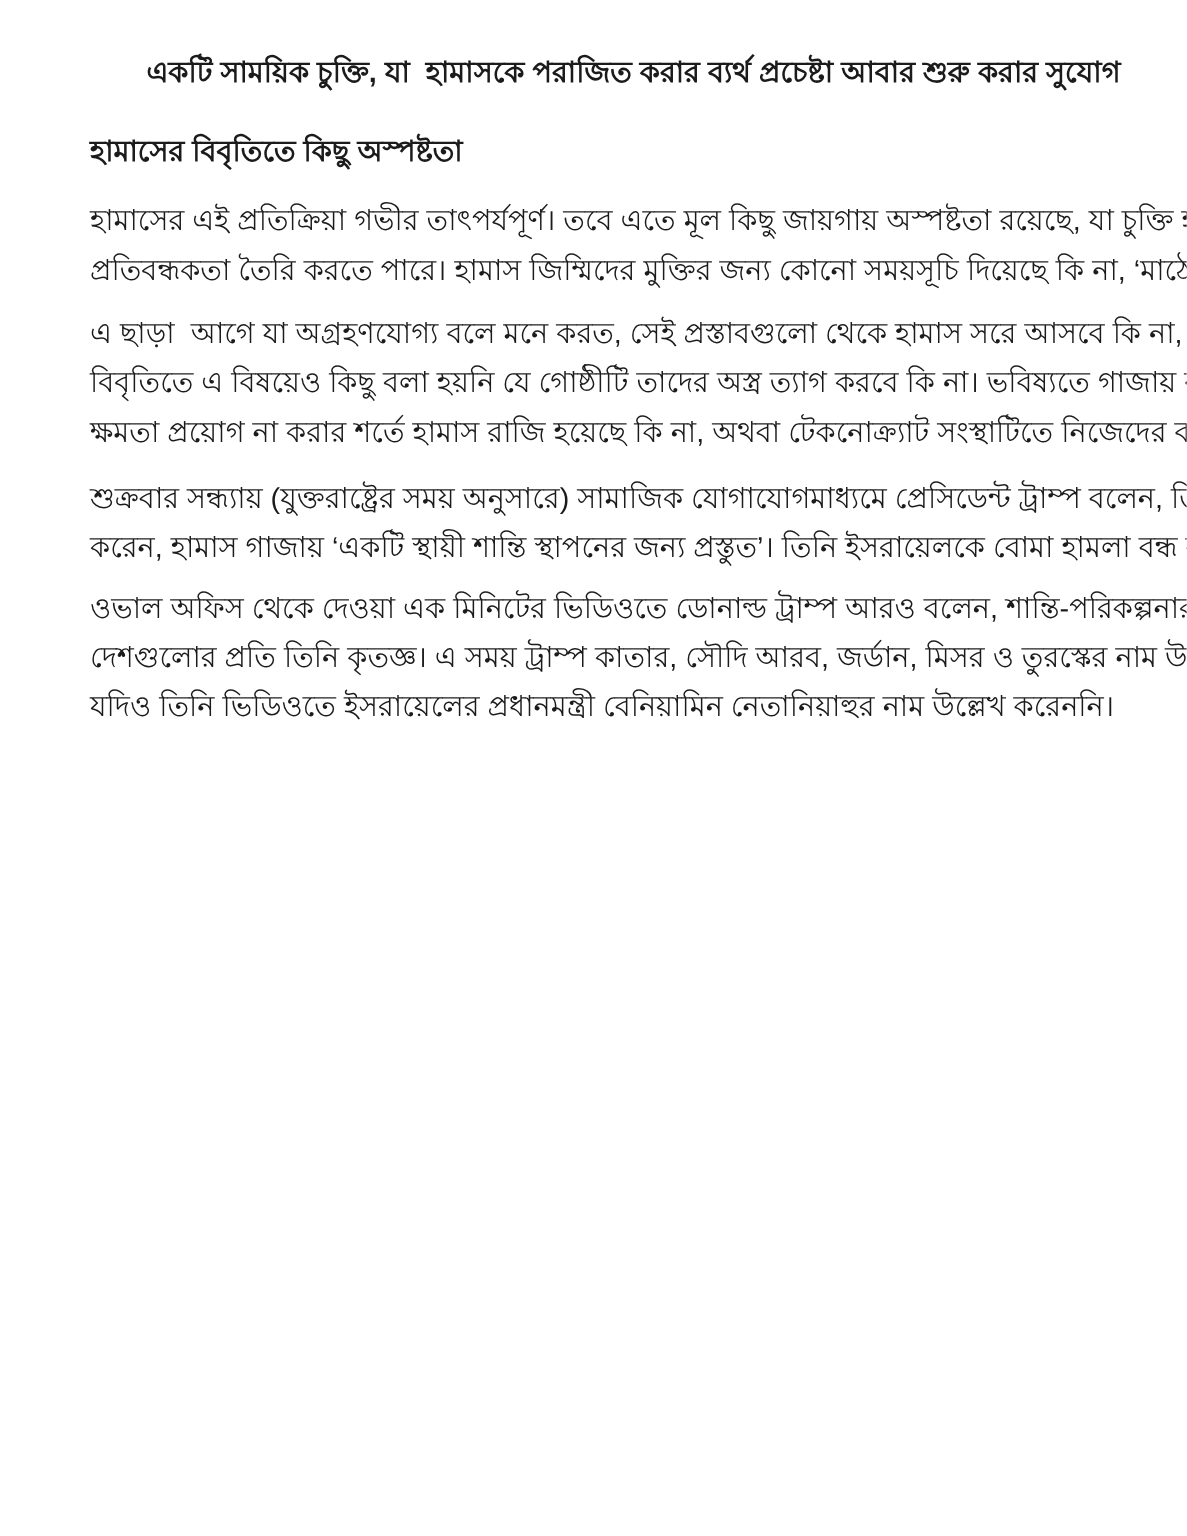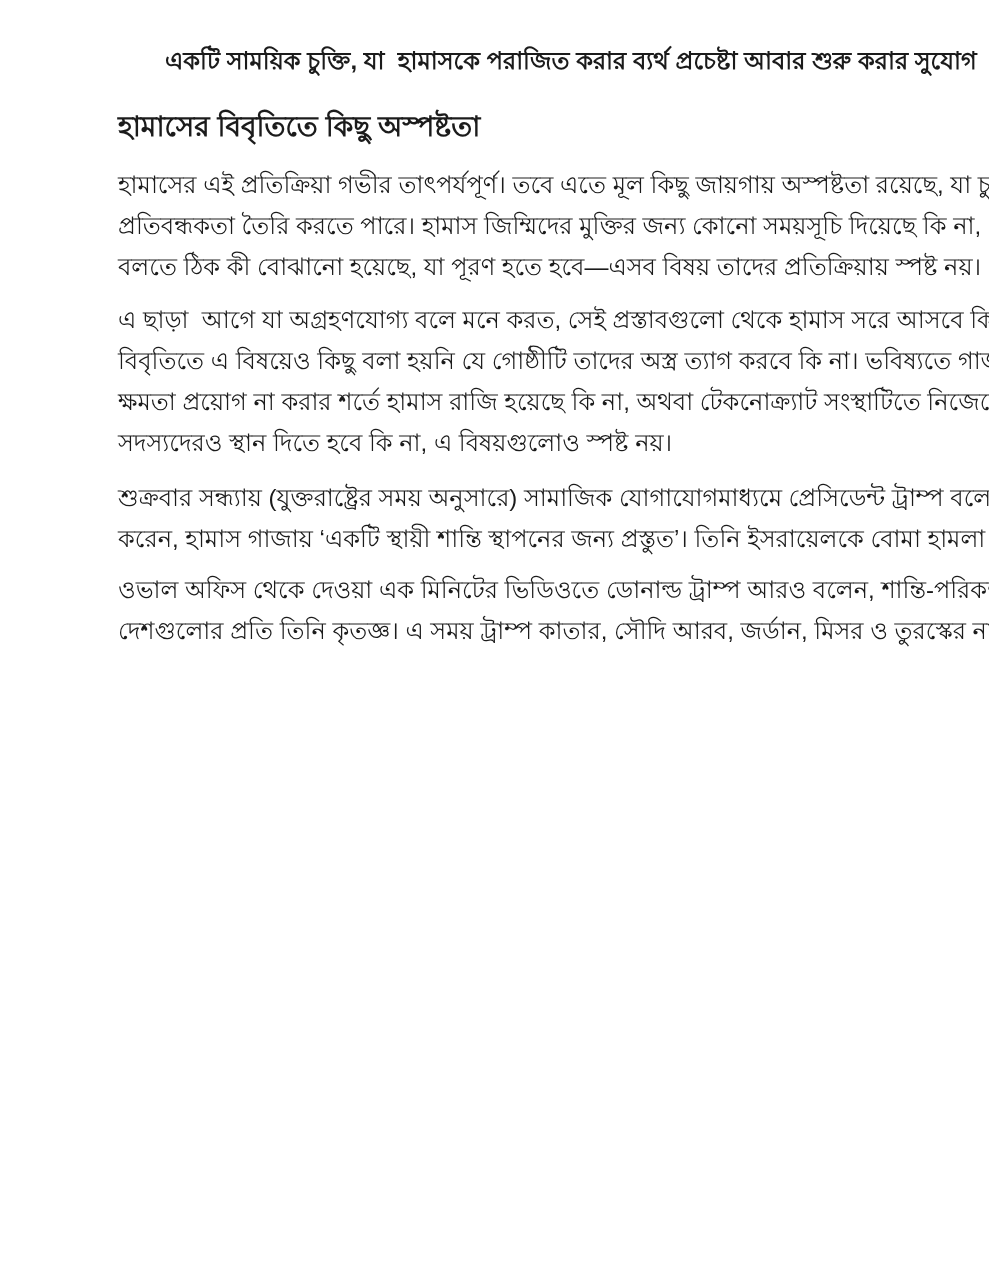--- a/index.html
+++ b/index.html
@@ -8,35 +8,35 @@
     background: #ffffff;
   }
   .page {
     position: relative;
     width: 989px;
     height: 1045px;
     background: #ffffff;
     color: #1b1b1b;
     font-family: "Liberation Sans", sans-serif;
     box-sizing: border-box;
-    padding: 40px 40px 0 118px;
+    padding: 40px 40px 0 75px;
     overflow: hidden;
   }
   .line {
     white-space: pre; 
   }
   .intro-para {
     margin: 0 0 0 47px;
     font-weight: 700;
     font-size: 24px;
     line-height: 42px;
   }
   .section-heading {
     font-weight: 700;
-    font-size: 28px;
+    font-size: 24px;
     line-height: 46px;
     margin: 22px 0 0 0;
   }
   .body-para {
     font-size: 24px;
     line-height: 41px;
     font-weight: 400;
   }
   .mt14 { margin-top: 14px; }
   .mt12 { margin-top: 12px; }
@@ -52,34 +52,33 @@
     <div class="line">একটি সাময়িক চুক্তি, যা  হামাসকে পরাজিত করার ব্যর্থ প্রচেষ্টা আবার শুরু করার সুযোগ</div>
   </div>
 
   <div class="section-heading">
     <div class="line">হামাসের বিবৃতিতে কিছু অস্পষ্টতা</div>
   </div>
 
   <div class="body-para mt14">
     <div class="line">হামাসের এই প্রতিক্রিয়া গভীর তাৎপর্যপূর্ণ। তবে এতে মূল কিছু জায়গায় অস্পষ্টতা রয়েছে, যা চুক্তি হওয়ার পথে</div>
     <div class="line">প্রতিবন্ধকতা তৈরি করতে পারে। হামাস জিম্মিদের মুক্তির জন্য কোনো সময়সূচি দিয়েছে কি না, ‘মাঠের পরিস্থিতি’</div>
-    <div class="line">বলতে ঠিক কী বোঝানো হয়েছে, যা পূরণ হতে হবে—এসব বিষয় তাদের প্রতিক্রিয়ায় স্পষ্ট নয়।</div>
   </div>
 
   <div class="body-para mt12">
     <div class="line">এ ছাড়া  আগে যা অগ্রহণযোগ্য বলে মনে করত, সেই প্রস্তাবগুলো থেকে হামাস সরে আসবে কি না, তা স্পষ্ট নয়।</div>
     <div class="line">বিবৃতিতে এ বিষয়েও কিছু বলা হয়নি যে গোষ্ঠীটি তাদের অস্ত্র ত্যাগ করবে কি না। ভবিষ্যতে গাজায় রাজনৈতিক</div>
     <div class="line">ক্ষমতা প্রয়োগ না করার শর্তে হামাস রাজি হয়েছে কি না, অথবা টেকনোক্র্যাট সংস্থাটিতে নিজেদের বা তাদের</div>
-    <div class="line">সদস্যদেরও স্থান দিতে হবে কি না, এ বিষয়গুলোও স্পষ্ট নয়।</div>
   </div>
 
 
   <div class="body-para mt14">
     <div class="line">শুক্রবার সন্ধ্যায় (যুক্তরাষ্ট্রের সময় অনুসারে) সামাজিক যোগাযোগমাধ্যমে প্রেসিডেন্ট ট্রাম্প বলেন, তিনি বিশ্বাস</div>
     <div class="line">করেন, হামাস গাজায় ‘একটি স্থায়ী শান্তি স্থাপনের জন্য প্রস্তুত’। তিনি ইসরায়েলকে বোমা হামলা বন্ধ করার দাবি</div>
   </div>
 
   <div class="body-para mt10">
     <div class="line">ওভাল অফিস থেকে দেওয়া এক মিনিটের ভিডিওতে ডোনাল্ড ট্রাম্প আরও বলেন, শান্তি-পরিকল্পনার সঙ্গে যুক্ত</div>
     <div class="line">দেশগুলোর প্রতি তিনি কৃতজ্ঞ। এ সময় ট্রাম্প কাতার, সৌদি আরব, জর্ডান, মিসর ও তুরস্কের নাম উল্লেখ করেন;</div>
+    <div class="line">যদিও তিনি ভিডিওতে ইসরায়েলের প্রধানমন্ত্রী বেনিয়ামিন নেতানিয়াহুর নাম উল্লেখ করেননি।</div>
   </div>
 
 </div>
 
 </body></html>

